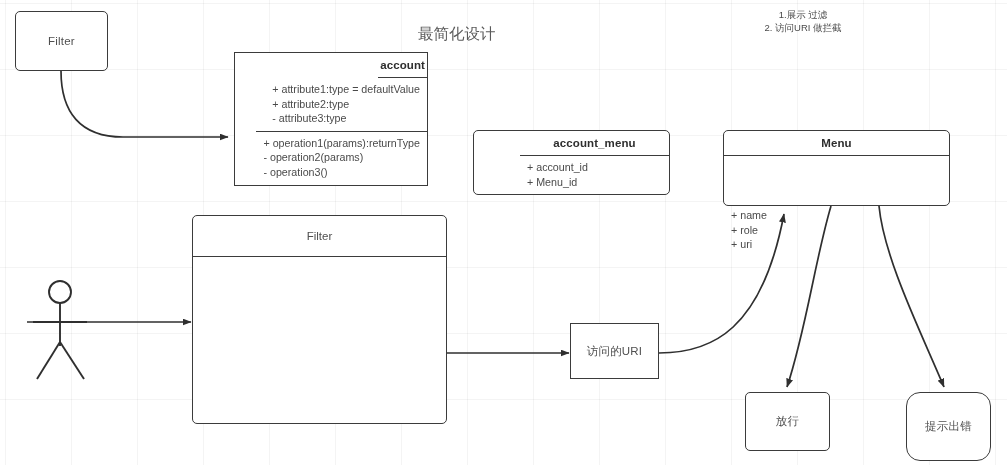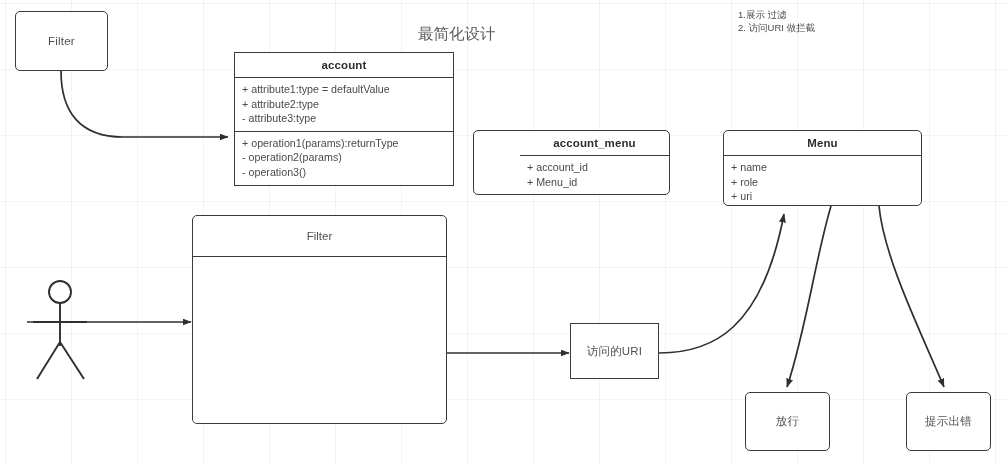--- a/index.html
+++ b/index.html
@@ -83,21 +83,21 @@
     color: #5a5a5a;
     white-space: nowrap;
     font-family: Liberation Mono, monospace;
   }
   .note {
     position: absolute;
     font-size: 9.5px;
     line-height: 13px;
     color: #4a4a4a;
     white-space: nowrap;
-    text-align: left;
+    text-align: center;
   }
   .note div { white-space: nowrap; }
 </style>
 </head>
 <body>
 
 <div id="canvas">
 
   <svg class="svg-layer" viewBox="0 0 1007 465" width="1007" height="465">
     <defs>
@@ -131,21 +131,21 @@
 
   <div class="note" style="left:738px; top:8px; width:130px;">
     <div>1.展示 过滤</div>
     <div>2. 访问URI 做拦截</div>
   </div>
 
   <div class="node rounded" style="left:15px; top:11px; width:93px; height:60px;">
     <div class="center-text">Filter</div>
   </div>
 
-  <div class="node uml" style="left:234px; top:52px; width:220px;">
+  <div class="node uml" style="left:234px; top:52px; width:194px;align-items:flex-end;">
     <div class="uml-title">account</div>
     <div class="uml-sec">
       <div>+ attribute1:type = defaultValue</div>
       <div>+ attribute2:type</div>
       <div>- attribute3:type</div>
     </div>
     <div class="uml-sec">
       <div>+ operation1(params):returnType</div>
       <div>- operation2(params)</div>
       <div>- operation3()</div>
@@ -153,21 +153,21 @@
   </div>
 
   <div class="node uml rounded" style="left:473px; top:130px; width:197px;padding-left:46px;">
     <div class="uml-title">account_menu</div>
     <div class="uml-sec">
       <div>+ account_id</div>
       <div>+ Menu_id</div>
     </div>
   </div>
 
-  <div class="node uml rounded" style="left:723px; top:130px; width:199px; height:76px;">
+  <div class="node uml rounded" style="left:723px; top:130px; width:227px; height:76px;gap:48px;">
     <div class="uml-title">Menu</div>
     <div class="uml-sec">
       <div>+ name</div>
       <div>+ role</div>
       <div>+ uri</div>
     </div>
   </div>
 
   <div class="node rounded" style="left:192px; top:215px; width:255px; height:209px; display:flex; flex-direction:column;">
     <div class="band" style="height:40px;">Filter</div>
@@ -175,17 +175,17 @@
   </div>
 
   <div class="node" style="left:570px; top:323px; width:89px; height:56px;">
     <div class="center-text">访问的URI</div>
   </div>
 
   <div class="node rounded" style="left:745px; top:392px; width:85px; height:59px;">
     <div class="center-text">放行</div>
   </div>
 
-  <div class="node rounded" style="left:906px; top:392px; width:85px; height:59px;">
+  <div class="node rounded" style="left:906px; top:392px; width:85px; height:69px;border-radius:14px;">
     <div class="center-text">提示出错</div>
   </div>
 
 </div>
 
 </body></html>

